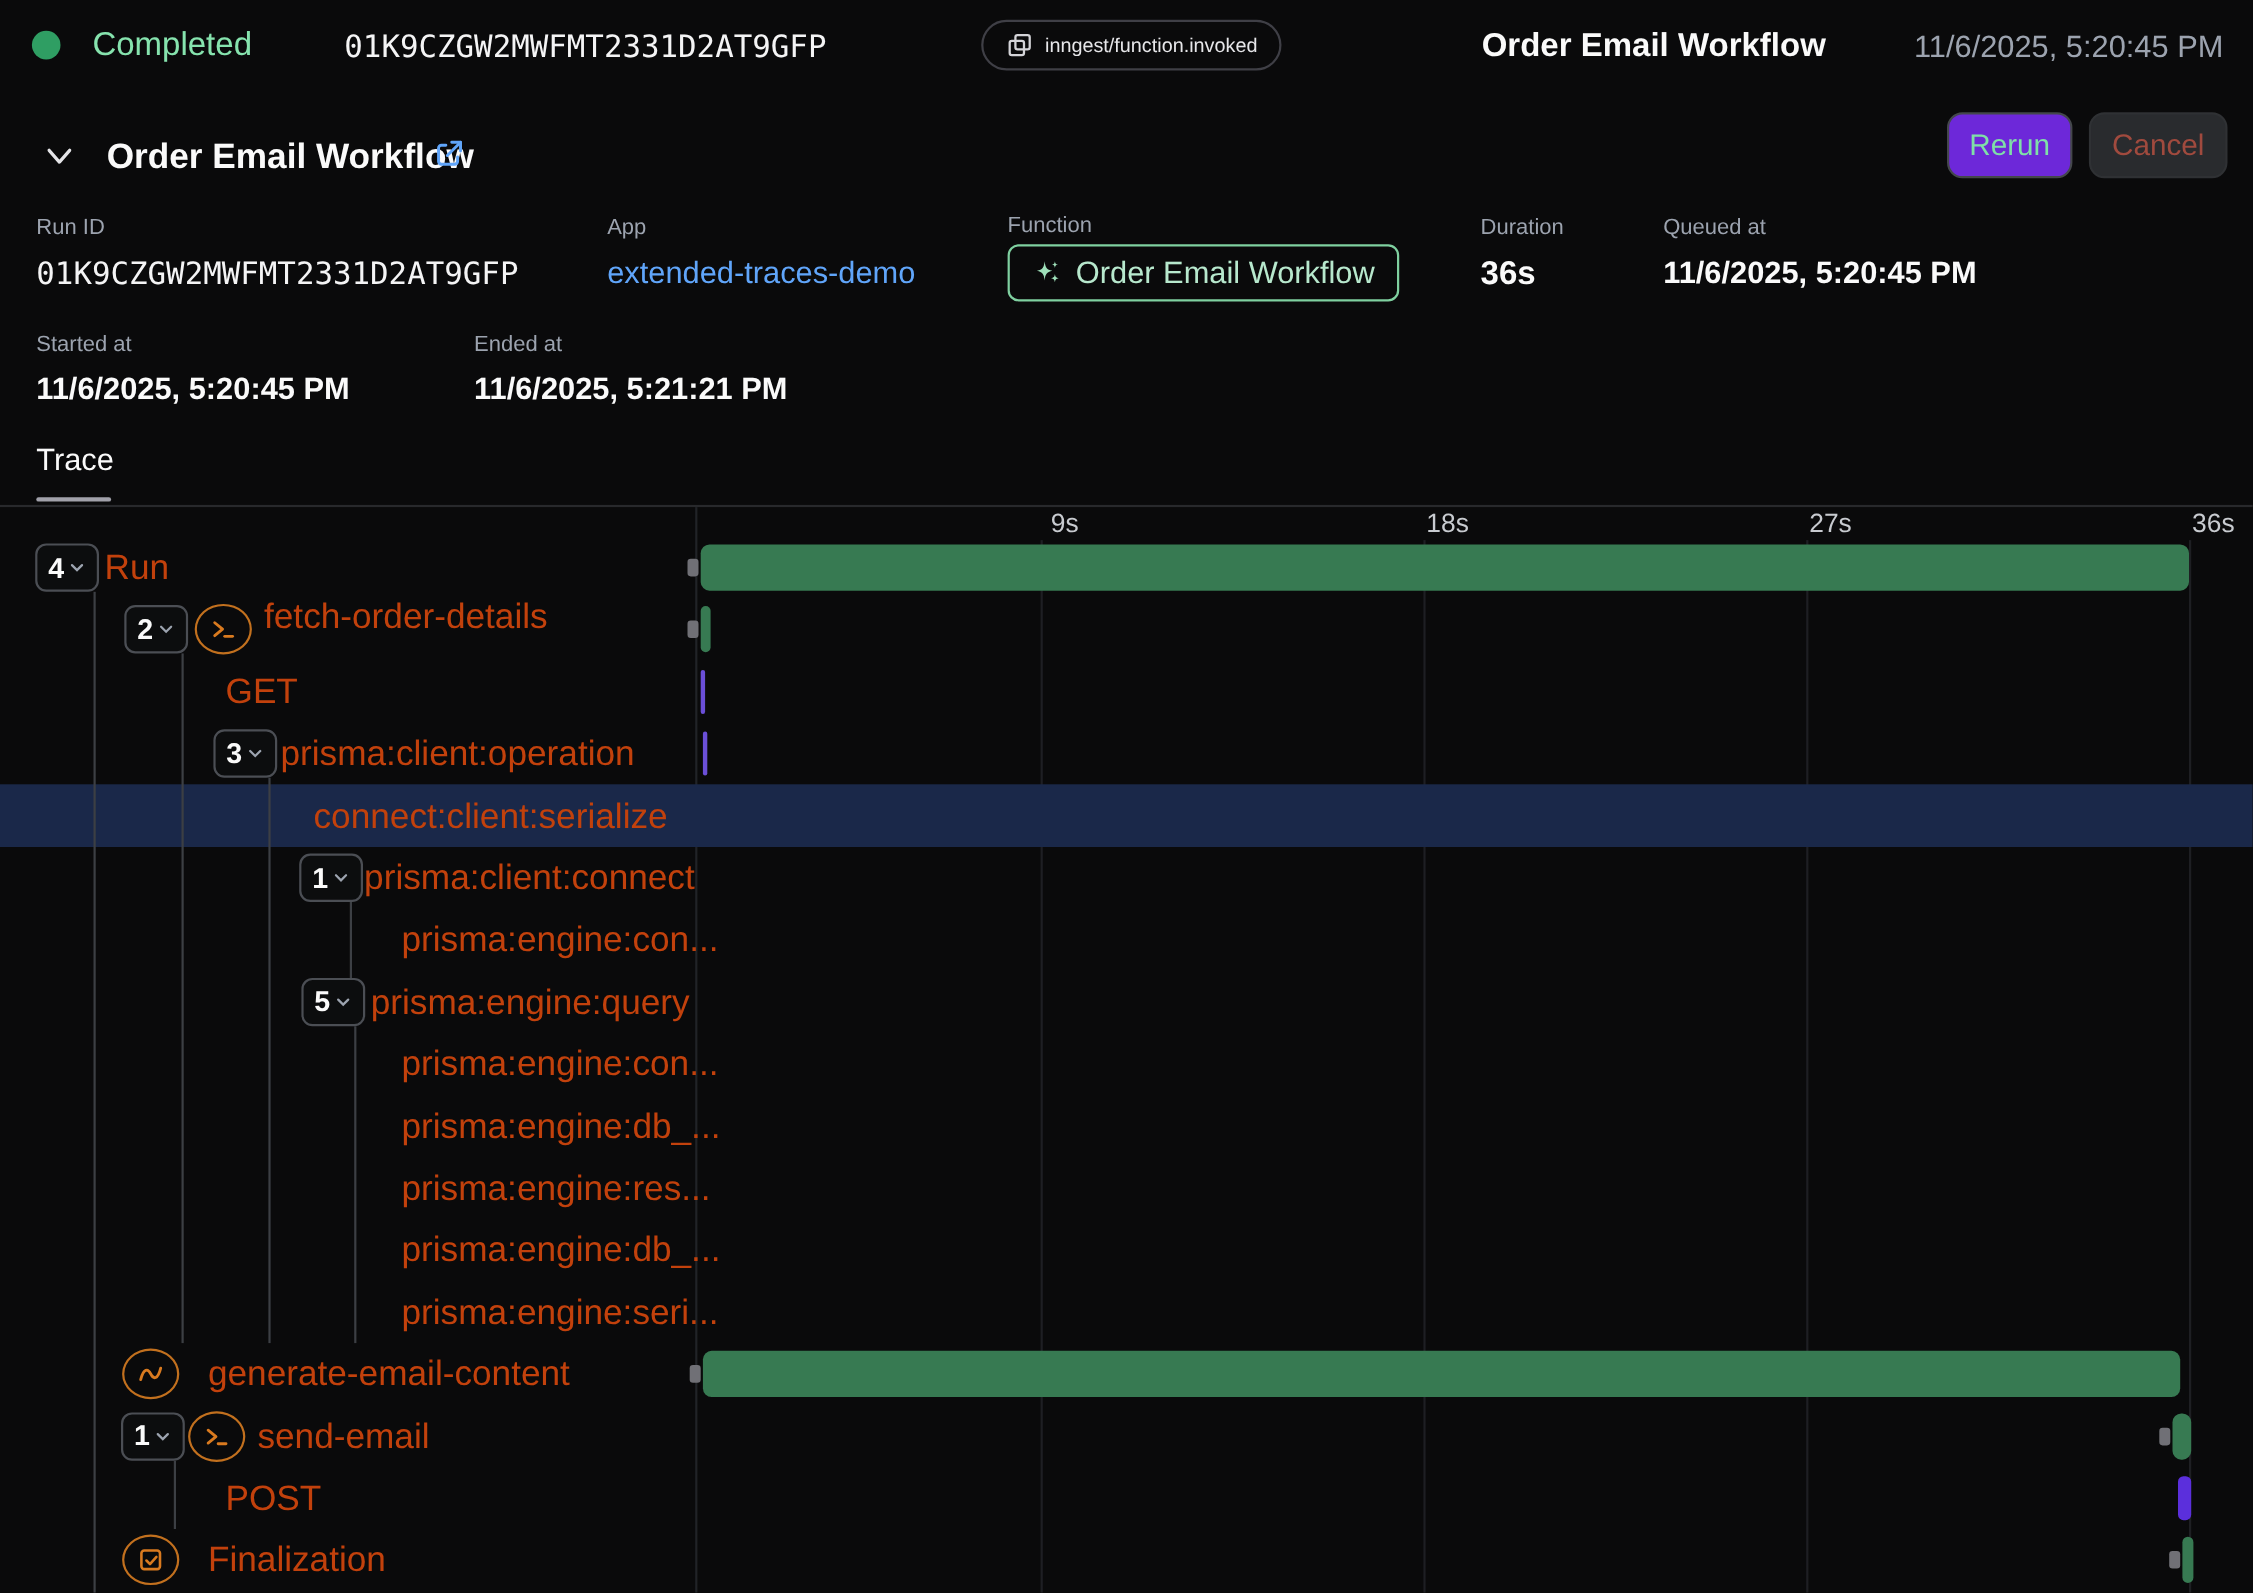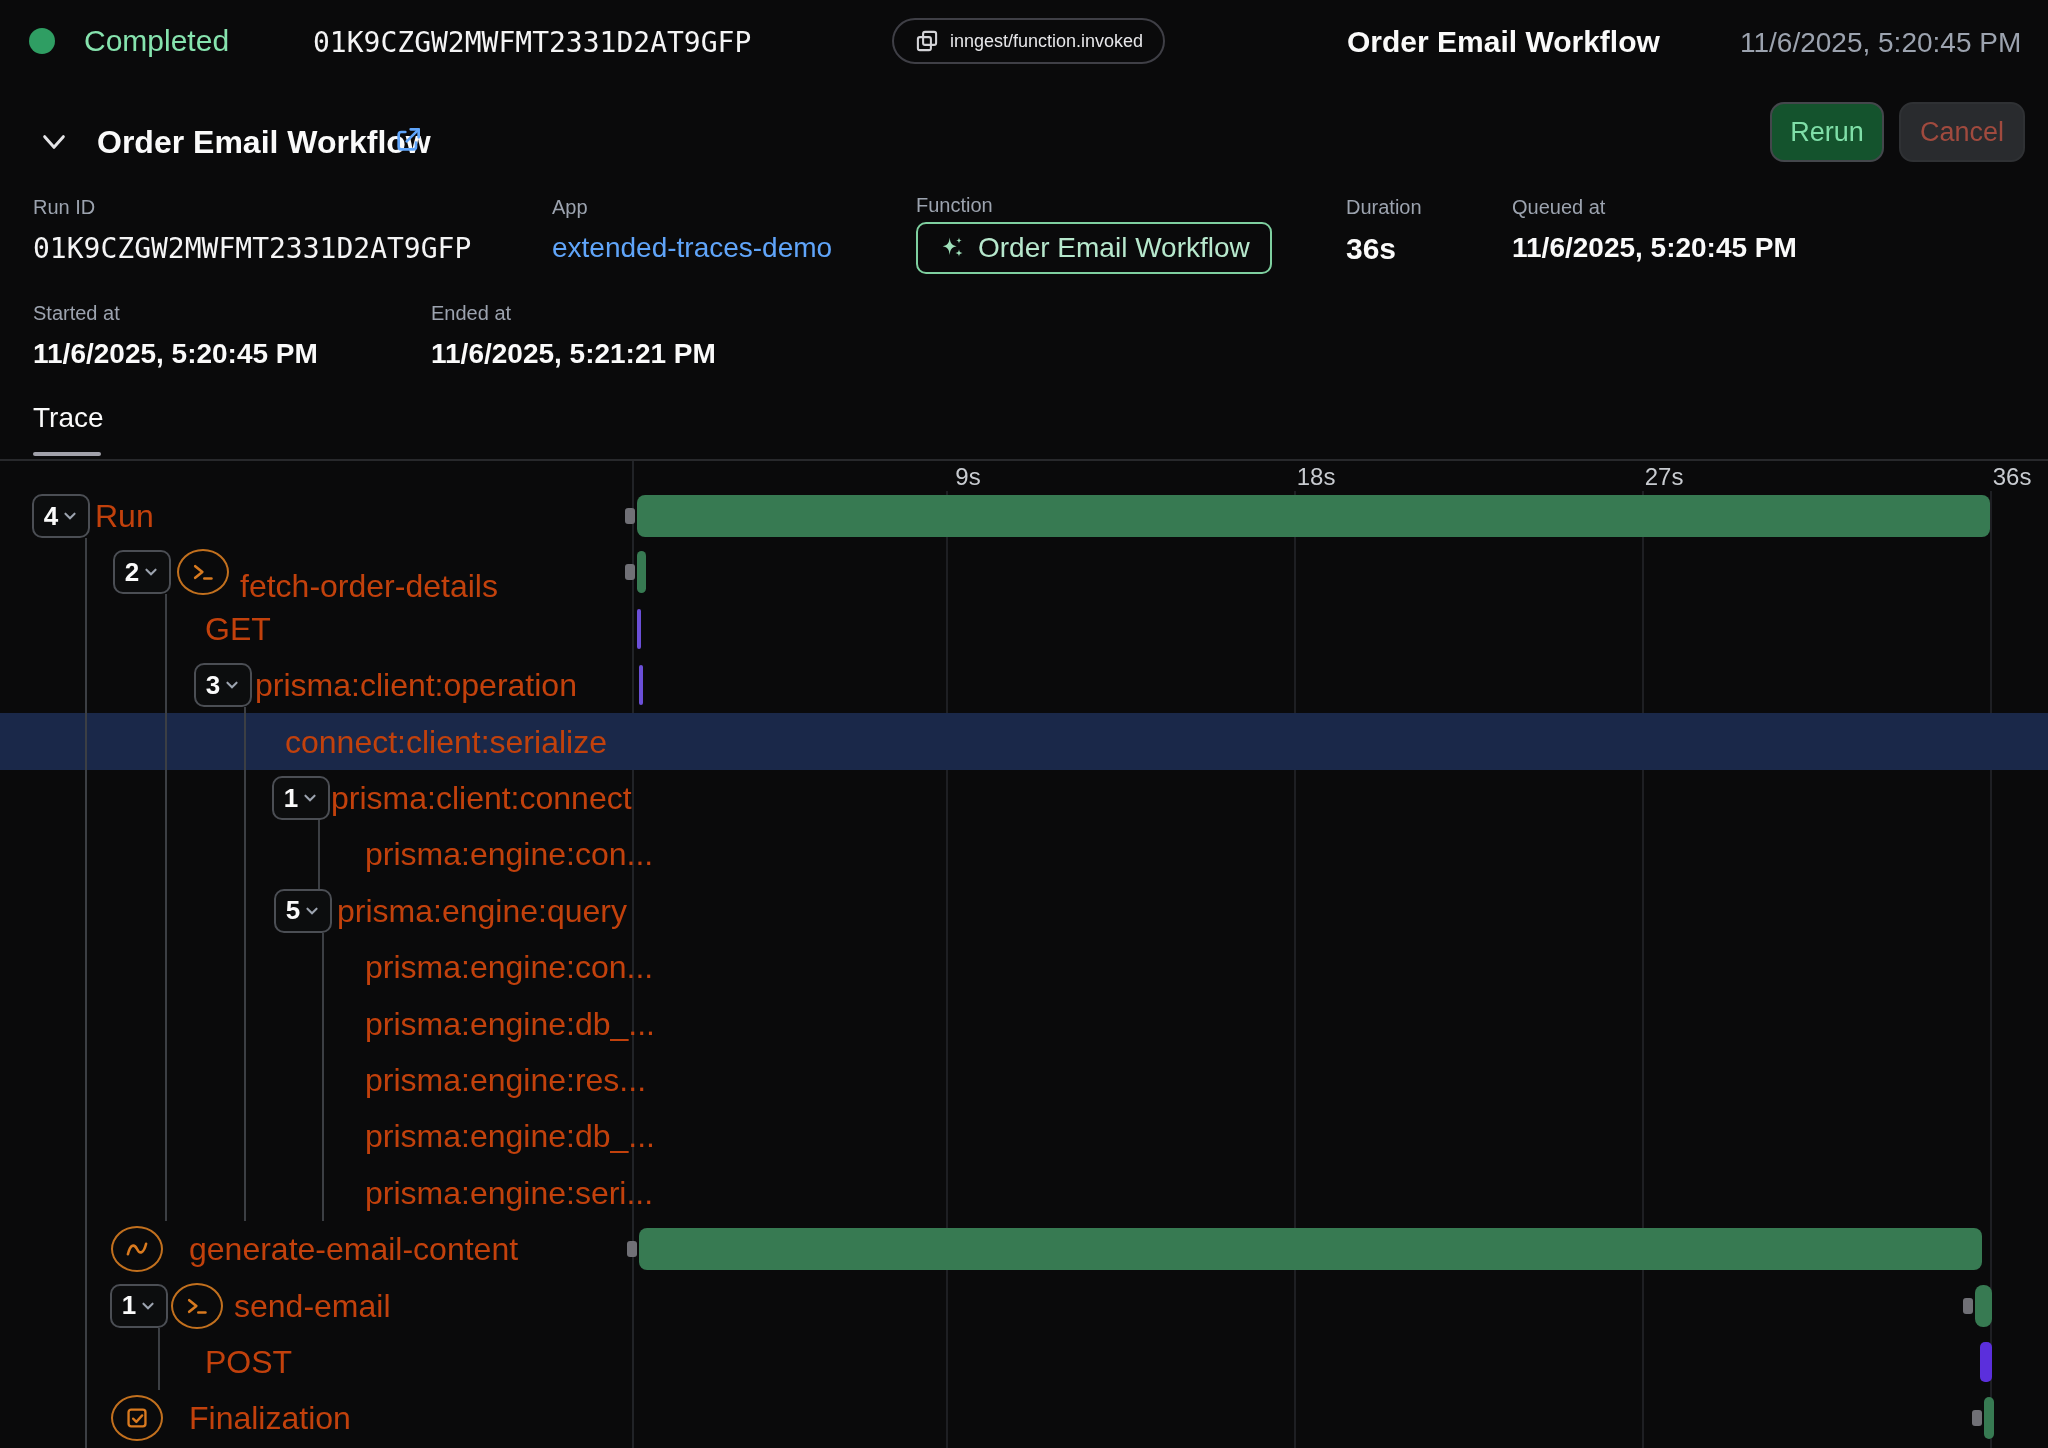--- a/index.html
+++ b/index.html
@@ -14,21 +14,21 @@
   .runid-top { font-family:"DejaVu Sans Mono", monospace; font-size:28px; color:#f4f4f5; }
   .event-badge { display:flex; align-items:center; gap:10px; height:46px; padding:0 20px;
                  border:2px solid #3f3f46; border-radius:24px; font-size:18px; color:#e7e7ea; }
   .top-title { font-size:30px; font-weight:600; color:#fafafa; }
   .top-time { font-size:28px; color:#9ca3af; }
 
   
   .h2-title { font-size:32px; font-weight:600; color:#fafafa; }
   .btn { display:flex; align-items:center; justify-content:center; height:60px;
          border-radius:14px; font-size:27px; cursor:pointer; }
-  .btn-rerun { width:114px; border:2px solid #44474c; background:#14532d; color:#7fdfa8; }
+  .btn-rerun { width:114px; border:2px solid #44474c; background:#6d28d9; color:#7fdfa8; }
   .btn-cancel { width:126px; background:#292b2e; border:2px solid #2f3134; color:#a04a3e; }
 
   
   .mlabel { font-size:20px; color:#9ca3af; }
   .mvalue { font-size:28px; font-weight:600; color:#fafafa; }
   .mvalue-mono { font-family:"DejaVu Sans Mono", monospace; font-weight:400; font-size:28px; color:#f4f4f5; }
   .mvalue-link { font-size:28px; color:#60a5fa; }
   .fn-badge { display:inline-flex; align-items:center; gap:12px; height:52px; padding:0 20px;
               border:2px solid #7fd0a0; border-radius:10px; color:#b7e8cd; font-size:28px; }
 
@@ -155,21 +155,21 @@
         <svg width="16" height="16" viewBox="0 0 14 14" fill="none" stroke="#9ca3af" stroke-width="1.8" stroke-linecap="round">
           <polyline points="3 5 7 9 11 5"></polyline>
         </svg>
       </div>
       <div class="step-icon" style="left:177px; top:88.4px;">
         <svg width="26" height="26" viewBox="0 0 20 20" fill="none" stroke="#d97a1f" stroke-width="2" stroke-linecap="round" stroke-linejoin="round">
           <path d="M4 5.5 l5.5 4.5 -5.5 4.5"></path>
           <line x1="11" y1="15" x2="16.5" y2="15"></line>
         </svg>
       </div>
-      <div class="row-label" style="left:240px; top:125px;">fetch-order-details</div>
+      <div class="row-label" style="left:240px; top:99px;">fetch-order-details</div>
       <div class="bar bar-violet" style="left:636.67px; top:147.8px; width:4px;"></div>
       <div class="row-label" style="left:205px; top:167.8px;">GET</div>
       <div class="bar bar-violet" style="left:638.6035px; top:204.2px; width:4px;"></div>
       <div class="cnt-btn" style="left:194px; top:202.2px;">
         <span>3</span>
         <svg width="16" height="16" viewBox="0 0 14 14" fill="none" stroke="#9ca3af" stroke-width="1.8" stroke-linecap="round">
           <polyline points="3 5 7 9 11 5"></polyline>
         </svg>
       </div>
       <div class="row-label" style="left:255px; top:224.2px;">prisma:client:operation</div>

